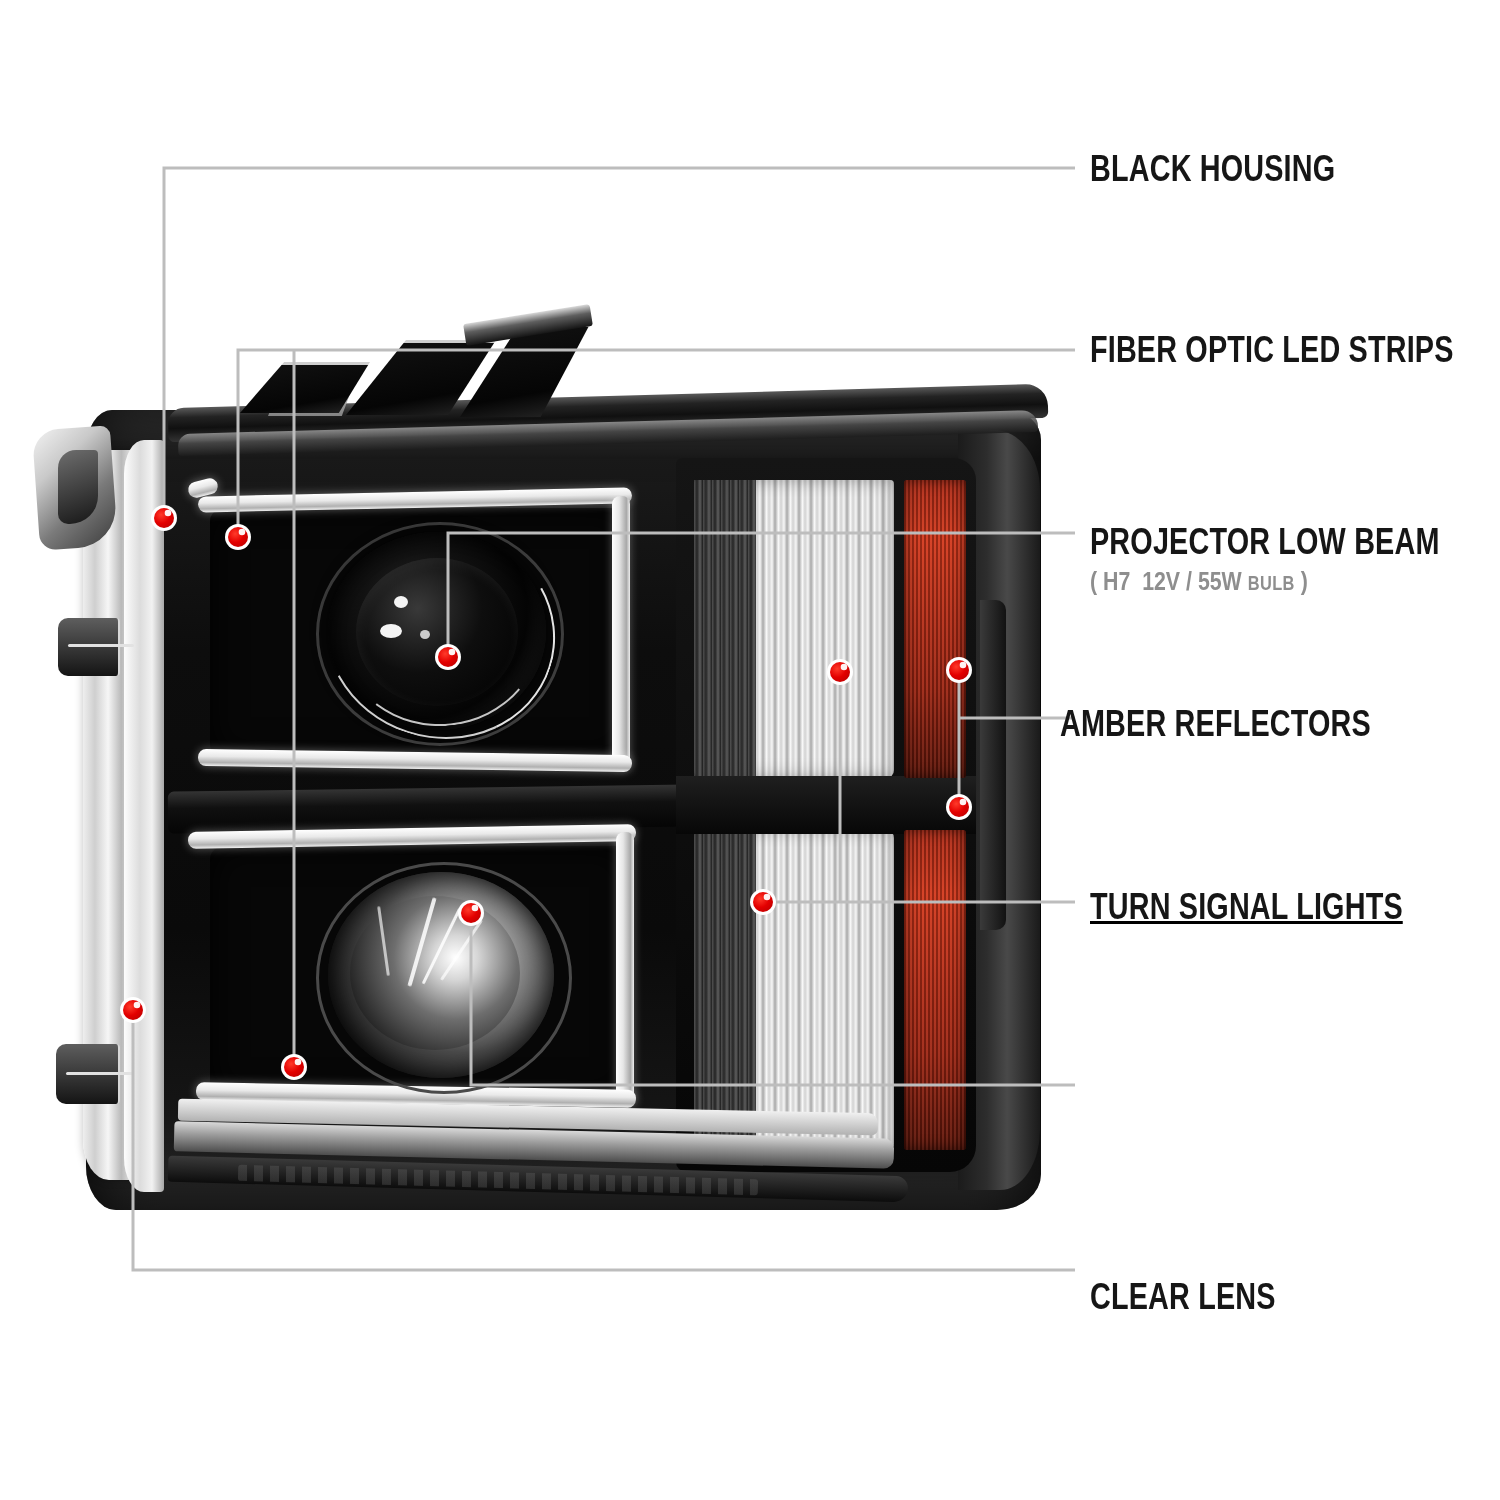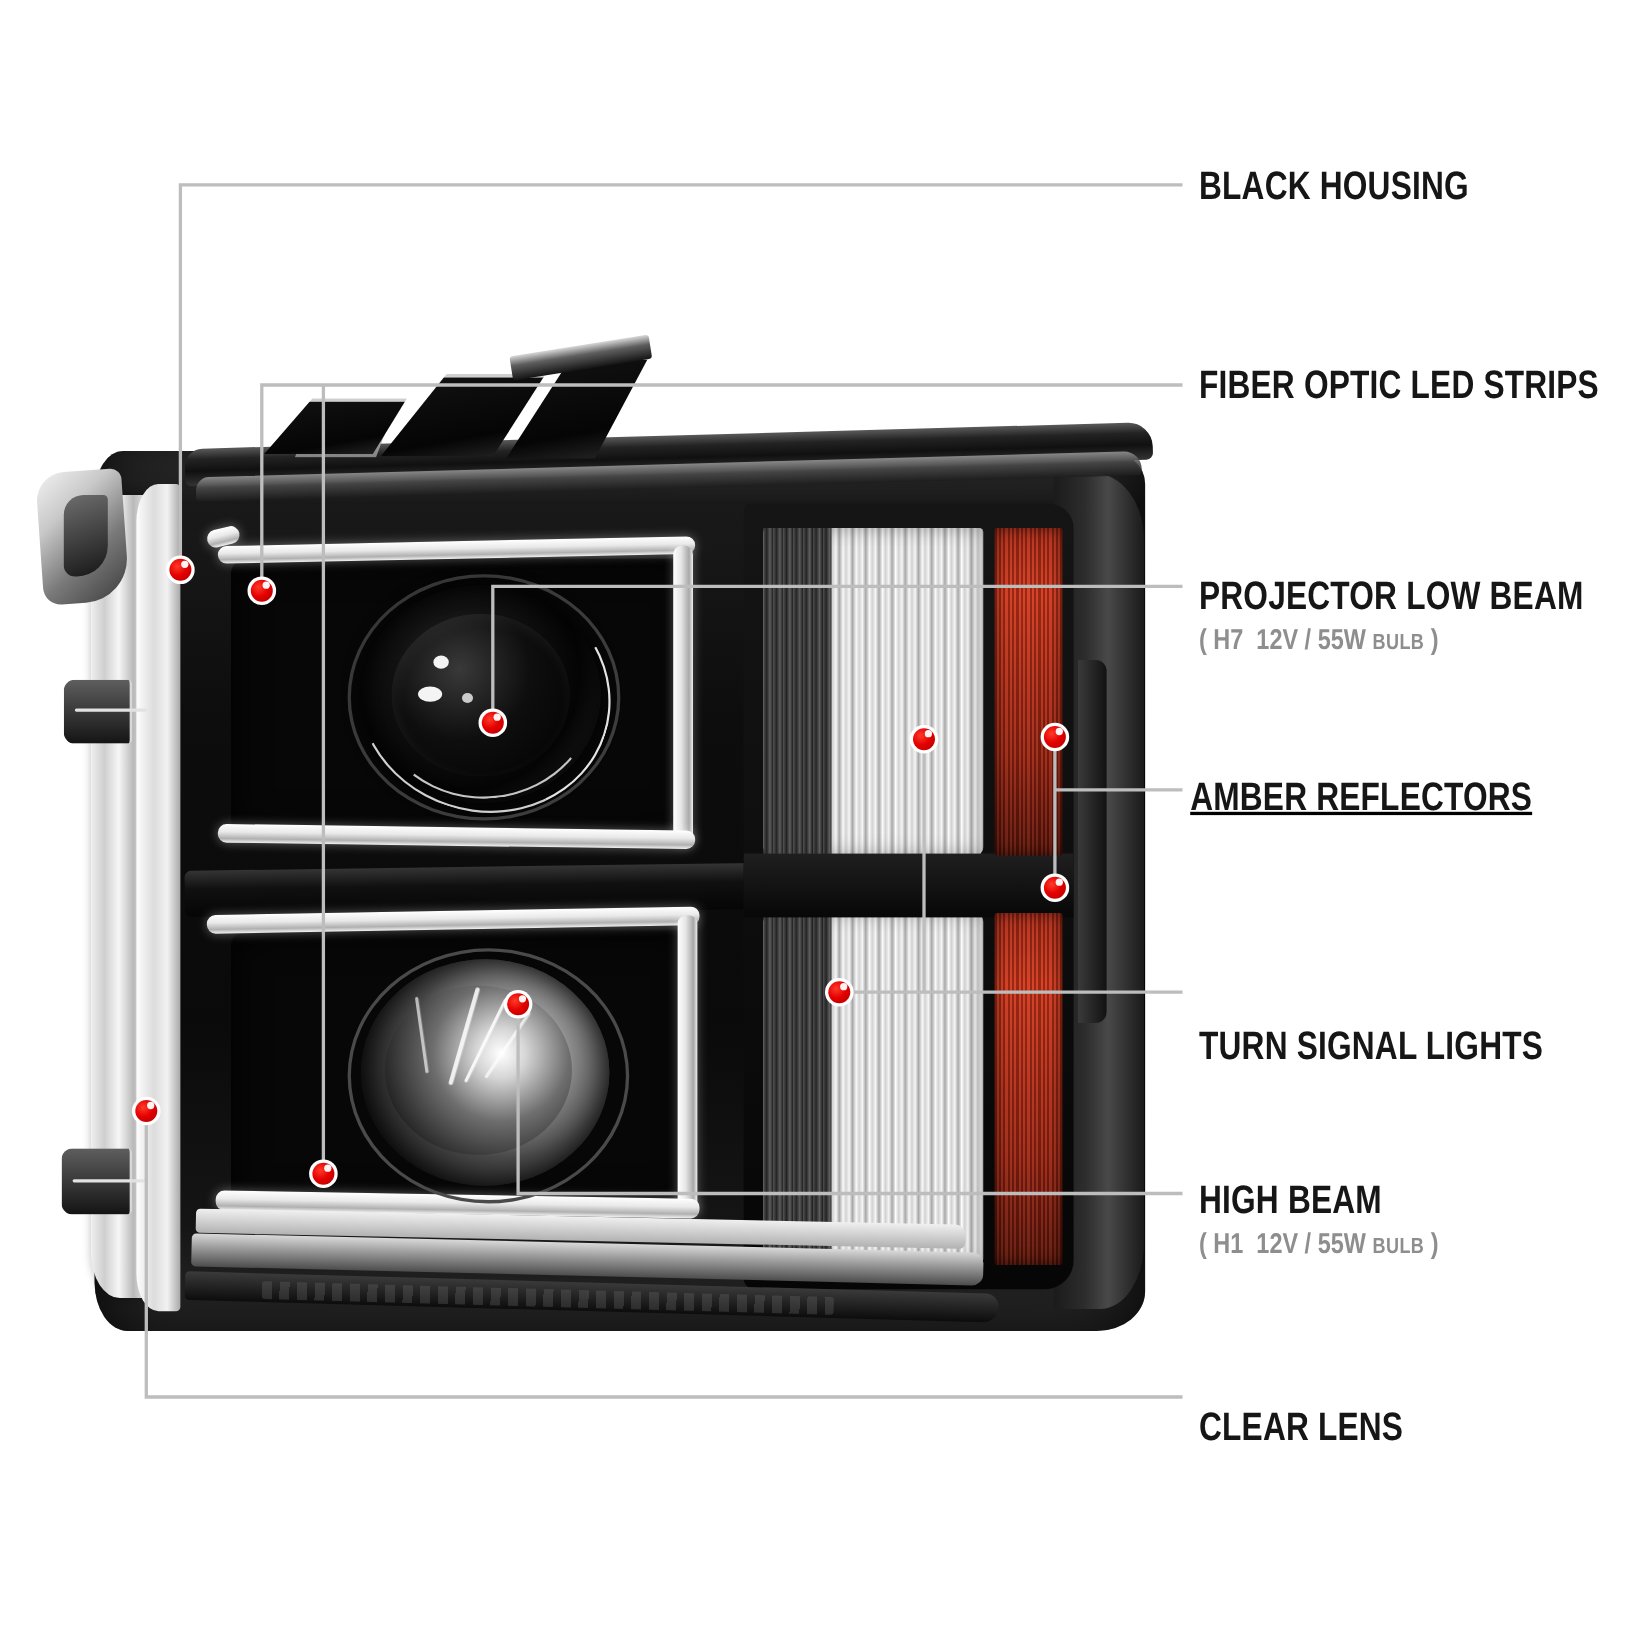--- a/index.html
+++ b/index.html
@@ -453,32 +453,26 @@
     <div class="title">FIBER OPTIC LED STRIPS</div>
   </div>
 
   <div class="callout" style="left:1090px;top:523px;">
     <div class="title">PROJECTOR LOW BEAM</div>
     <div class="sub">
       <span>( </span><span>H7</span>&nbsp; <span>12V</span> <span>/</span> <span>55W</span>&nbsp;<span class="small">BULB</span><span> )</span>
     </div>
   </div>
 
-  <div class="callout" style="left:1082px;top:705px;text-decoration:underline;">
+  <div class="callout" style="left:1060px;top:705px;">
     <div class="title">AMBER REFLECTORS</div>
   </div>
 
-  <div class="callout" style="left:1090px;top:932px;">
+  <div class="callout" style="left:1090px;top:888px;text-decoration:underline;">
     <div class="title">TURN SIGNAL LIGHTS</div>
   </div>
 
-  <div class="callout" style="left:1090px;top:1072px;">
-    <div class="title">HIGH BEAM</div>
-    <div class="sub">
-      <span>( </span><span>H1</span>&nbsp; <span>12V</span> <span>/</span> <span>55W</span>&nbsp;<span class="small">BULB</span><span> )</span>
-    </div>
-  </div>
 
   <div class="callout" style="left:1090px;top:1252px;margin-top:26px;">
     <div class="title">CLEAR LENS</div>
   </div>
 
 </div>
 
 </body></html>

